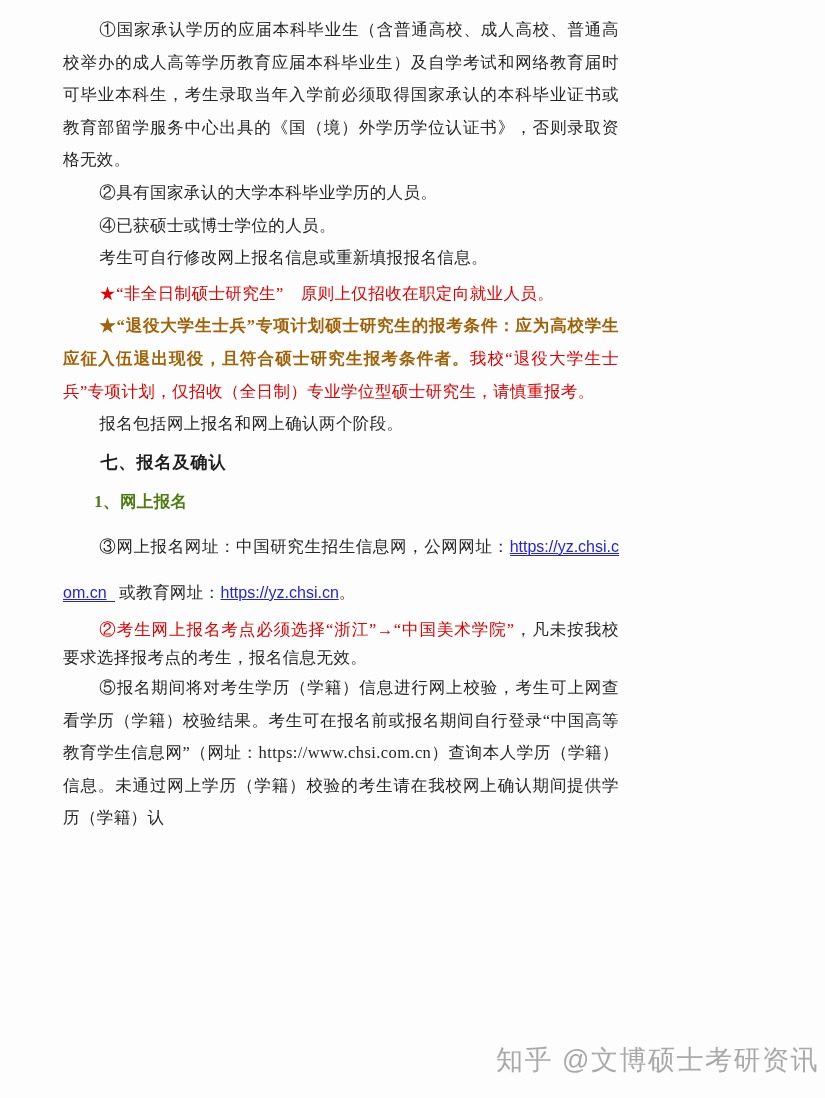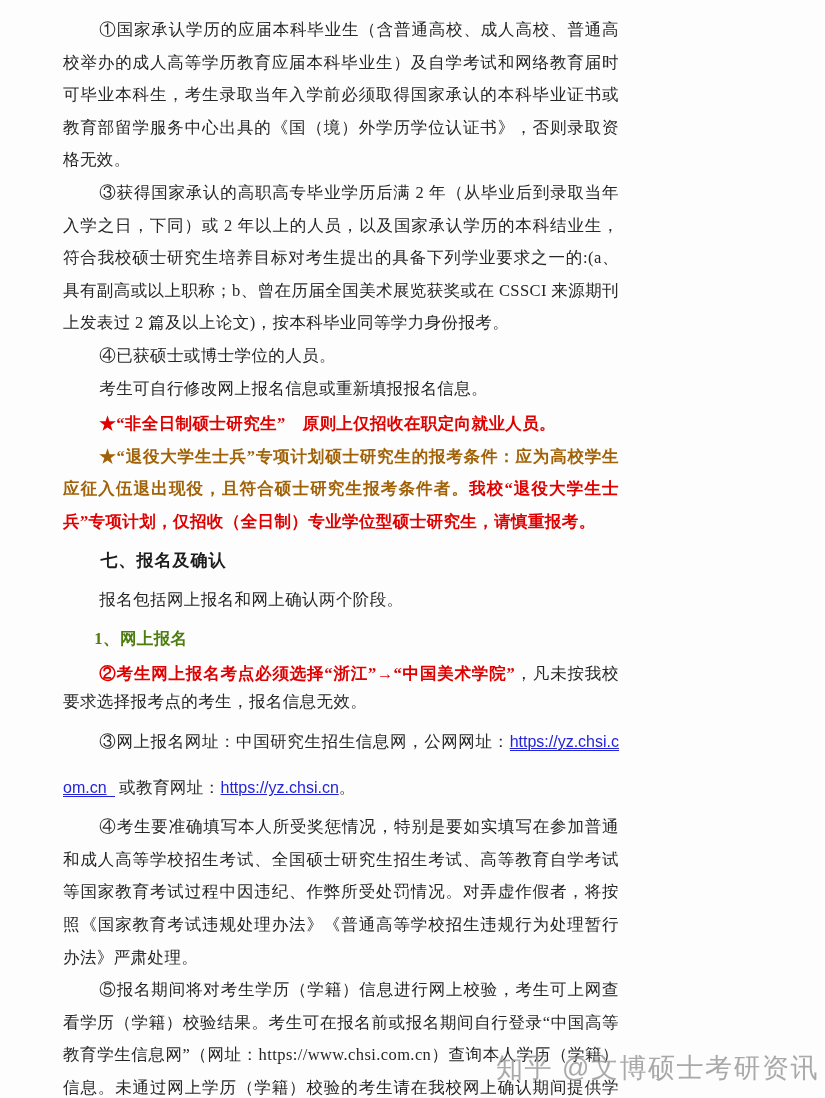--- a/index.html
+++ b/index.html
@@ -20,21 +20,21 @@
   }
   .para {
     margin: 0;
     font-size: 16.5px;
     line-height: 32.6px;
     text-align: justify;
     text-indent: 2.2em;
     letter-spacing: 0.4px;
     word-break: break-all;
   }
-  .red-bold { color: #e00000; font-weight: bold; }
+  .red-bold { color: #e00000; font-weight: normal; }
   .black-bold { color: #a16207; font-weight: bold; }
   .heading1 {
     font-weight: bold;
     font-size: 17px;
     color: #1d1d1d;
     margin-top: 6px;
     margin-bottom: 7px;
     letter-spacing: 1px;
   }
   .heading2 {
@@ -52,65 +52,64 @@
     text-decoration: underline;
     font-family: "Liberation Sans", "DejaVu Sans", sans-serif;
     font-size: 16px;
     letter-spacing: 0;
     cursor: pointer;
   }
   .link-pad { border-bottom: 1px solid #2323d8; padding-right: 8px; }
   .watermark {
     position: absolute;
     right: 6px;
-    bottom: 12px;
+    bottom: 20px;
     font-size: 27px;
     color: rgba(150,150,150,0.82);
     letter-spacing: 1.5px;
     white-space: nowrap;
     font-family: "Liberation Sans", "DejaVu Sans", sans-serif;
     pointer-events: none;
   }
 </style>
 </head>
 <body>
 
 <div class="page">
 
   <p class="para">①国家承认学历的应届本科毕业生（含普通高校、成人高校、普通高校举办的成人高等学历教育应届本科毕业生）及自学考试和网络教育届时可毕业本科生，考生录取当年入学前必须取得国家承认的本科毕业证书或教育部留学服务中心出具的《国（境）外学历学位认证书》，否则录取资格无效。</p>
 
+  <p class="para">②具有国家承认的大学本科毕业学历的人员。</p>
 
-  <p class="para">③获得国家承认的高职高专毕业学历后满 2 年（从毕业后到录取当年入学之日，下同）或 2 年以上的人员，以及国家承认学历的本科结业生，符合我校硕士研究生培养目标对考生提出的具备下列学业要求之一的:(a、具有副高或以上职称；b、曾在历届全国美术展览获奖或在 CSSCI 来源期刊上发表过 2 篇及以上论文)，按本科毕业同等学力身份报考。</p>
 
   <p class="para">④已获硕士或博士学位的人员。</p>
 
   <p class="para">考生可自行修改网上报名信息或重新填报报名信息。</p>
 
   <p class="para notice-red">
     <span class="red-bold">★“非全日制硕士研究生”　原则上仅招收在职定向就业人员。</span>
   </p>
 
   <p class="para">
     <span class="black-bold">★“退役大学生士兵”专项计划硕士研究生的报考条件：应为高校学生应征入伍退出现役，且符合硕士研究生报考条件者。</span><span class="red-bold">我校“退役大学生士兵”专项计划，仅招收（全日制）专业学位型硕士研究生，请慎重报考。</span>
   </p>
 
+  <p class="para">报名包括网上报名和网上确认两个阶段。</p>
+
   <p class="para heading1">七、报名及确认</p>
-
-  <p class="para">报名包括网上报名和网上确认两个阶段。</p>
 
   <p class="para heading2">1、网上报名</p>
 
+
+  <p class="para p-urls">
+    <span>③网上报名网址：中国研究生招生信息网，公网网址：</span><span class="link link-pad">https://yz.chsi.com.cn</span><span> 或教育网址：</span><span class="link">https://yz.chsi.cn</span><span>。</span>
+  </p>
 
   <p class="para p-site">
     <span class="red-bold">②考生网上报名考点必须选择“浙江”→“中国美术学院”</span><span>，凡未按我校要求选择报考点的考生，报名信息无效。</span>
   </p>
 
-  <p class="para p-urls">
-    <span>③网上报名网址：中国研究生招生信息网，公网网址：</span><span class="link link-pad">https://yz.chsi.com.cn</span><span> 或教育网址：</span><span class="link">https://yz.chsi.cn</span><span>。</span>
-  </p>
-
-  <p class="para">④考生要准确填写本人所受奖惩情况，特别是要如实填写在参加普通和成人高等学校招生考试、全国硕士研究生招生考试、高等教育自学考试等国家教育考试过程中因违纪、作弊所受处罚情况。对弄虚作假者，将按照《国家教育考试违规处理办法》《普通高等学校招生违规行为处理暂行办法》严肃处理。</p>
 
   <p class="para">⑤报名期间将对考生学历（学籍）信息进行网上校验，考生可上网查看学历（学籍）校验结果。考生可在报名前或报名期间自行登录“中国高等教育学生信息网”（网址：https://www.chsi.com.cn）查询本人学历（学籍）信息。未通过网上学历（学籍）校验的考生请在我校网上确认期间提供学历（学籍）认</p>
 
 </div>
 
 <div class="watermark">知乎 @文博硕士考研资讯</div>
 
 </body></html>

